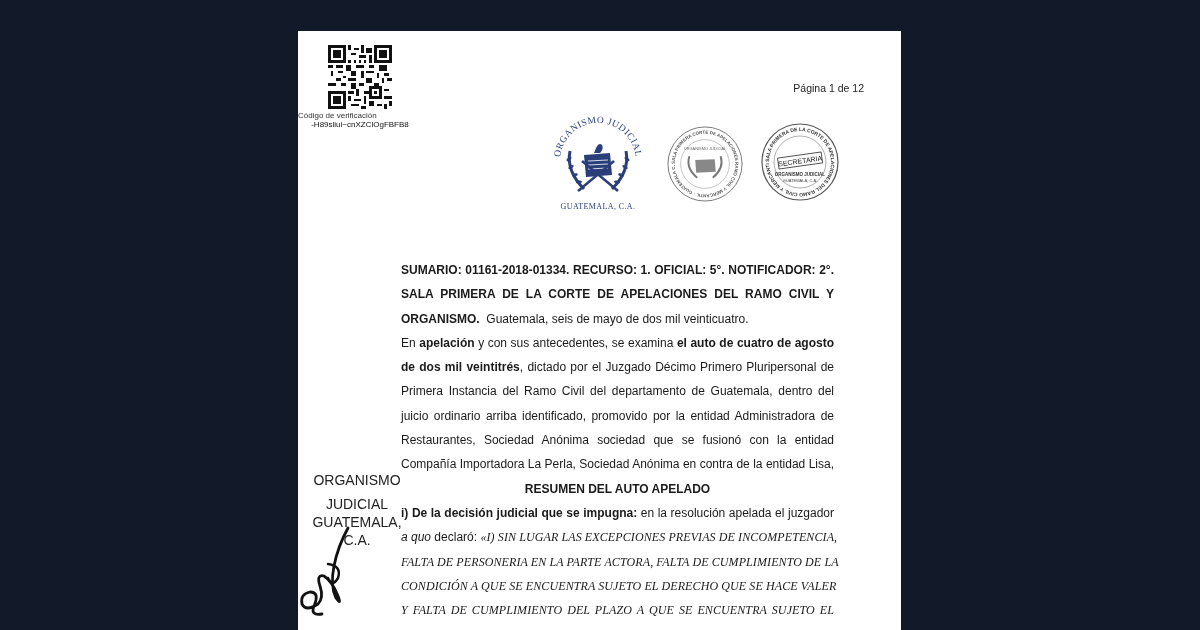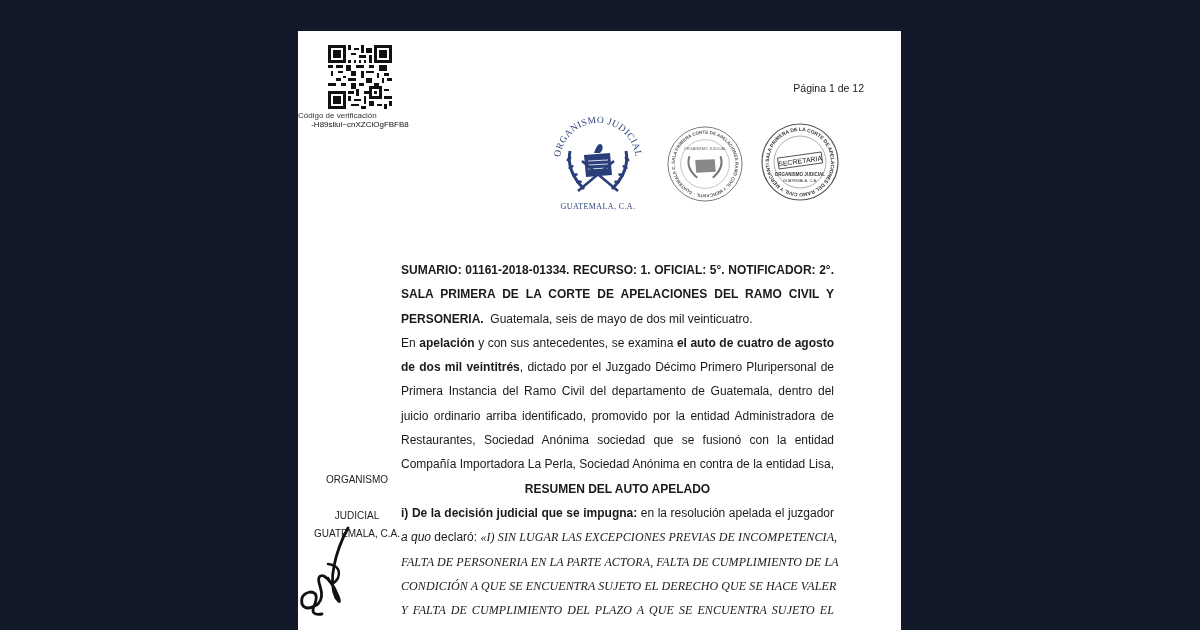--- a/index.html
+++ b/index.html
@@ -34,21 +34,21 @@
       font-size: 12px; color: #1a1a1a; line-height: 24.3px;
       text-align: justify;
     }
     .text-block .line { display: block; text-align: justify; text-align-last: justify; white-space: nowrap; }
     .text-block .line.last { text-align-last: left; }
     .text-block .center { text-align: center; text-align-last: center; }
     b { font-weight: bold; text-align: center; }
     .ital { font-family: "Liberation Serif", serif; font-style: italic; font-size: 12px; letter-spacing: 0.1px; }
     .side-stamp {
       position: absolute; left: 14px; top: 440px; width: 90px;
-      font-size: 10px; color: #222; text-align: center; line-height: 18px;
+      font-size: 14px; color: #222; text-align: center; line-height: 18px;
     }
     .signature { position: absolute; left: 0px; top: 495px; width: 60px; height: 95px; }
   </style>
 </head>
 <body>
 
 <div class="page">
 
   <svg class="qr-box" viewBox="0 0 25 25" shape-rendering="crispEdges">
     <rect width="25" height="25" fill="#fff"></rect>
@@ -183,41 +183,41 @@
     </text>
     <rect x="18" y="33" width="44" height="11" fill="#fff" stroke="#333" stroke-width="0.8" transform="rotate(-8 40 38)"></rect>
     <text x="40" y="41.5" text-anchor="middle" font-family="Liberation Sans, sans-serif" font-size="7" fill="#222" transform="rotate(-8 40 38)">SECRETARIA</text>
     <text x="40" y="54" text-anchor="middle" font-size="4.5" font-family="Liberation Sans, sans-serif" fill="#333" font-weight="bold">ORGANISMO JUDICIAL</text>
     <text x="40" y="60" text-anchor="middle" font-size="4" font-family="Liberation Sans, sans-serif" fill="#444">GUATEMALA, C.A.</text>
   </svg>
 
   <div class="text-block">
     <span class="line"><b>SUMARIO: 01161-2018-01334. RECURSO: 1. OFICIAL: 5°. NOTIFICADOR: 2°.</b></span>
     <span class="line"><b>SALA PRIMERA DE LA CORTE DE APELACIONES DEL RAMO CIVIL Y</b></span>
-    <span class="line last"><b>PERSONERIA.</b><span style="white-space:pre">  Guatemala, seis de mayo de dos mil veinticuatro.</span></span>
+    <span class="line last"><b>ORGANISMO.</b><span style="white-space:pre">  Guatemala, seis de mayo de dos mil veinticuatro.</span></span>
 
     <span class="line"><span>En </span><b>apelación</b><span style="white-space:pre"> y con sus antecedentes, se examina </span><b>el auto de cuatro de agosto</b></span>
     <span class="line"><b>de dos mil veintitrés</b><span>, dictado por el Juzgado Décimo Primero Pluripersonal de</span></span>
     <span class="line">Primera Instancia del Ramo Civil del departamento de Guatemala, dentro del</span>
     <span class="line">juicio ordinario arriba identificado, promovido por la entidad Administradora de</span>
     <span class="line">Restaurantes, Sociedad Anónima sociedad que se fusionó con la entidad</span>
     <span class="line">Compañía Importadora La Perla, Sociedad Anónima en contra de la entidad Lisa,</span>
 
     <span class="line center"><b>RESUMEN DEL AUTO APELADO</b></span>
 
     <span class="line"><b>i) De la decisión judicial que se impugna:</b><span style="white-space:pre"> en la resolución apelada el juzgador</span></span>
     <span class="line"><i>a quo</i><span style="white-space:pre"> declaró: </span><span class="ital">«I) SIN LUGAR LAS EXCEPCIONES PREVIAS DE INCOMPETENCIA,</span></span>
     <span class="line ital">FALTA DE PERSONERIA EN LA PARTE ACTORA, FALTA DE CUMPLIMIENTO DE LA</span>
     <span class="line ital">CONDICIÓN A QUE SE ENCUENTRA SUJETO EL DERECHO QUE SE HACE VALER</span>
     <span class="line ital">Y FALTA DE CUMPLIMIENTO DEL PLAZO A QUE SE ENCUENTRA SUJETO EL</span>
   </div>
 
   <div class="side-stamp">
     <div>ORGANISMO</div>
-    <div style="margin-top:18px;">JUDICIAL</div>
+    <div style="margin-top:6px;">JUDICIAL</div>
     <div>GUATEMALA, C.A.</div>
   </div>
 
   <svg class="signature" viewBox="0 0 60 95">
     <path d="M 50 2 Q 40 20 36 40 Q 32 60 38 72 Q 44 80 40 70 Q 34 55 26 50 Q 18 48 22 60 Q 26 72 20 78 Q 8 86 4 78 Q 2 68 12 66 Q 22 66 16 80 Q 12 90 24 88" fill="none" stroke="#111" stroke-width="2.8" stroke-linecap="round" stroke-linejoin="round"></path>
     <path d="M 30 38 Q 44 40 40 52 Q 34 62 30 52" fill="none" stroke="#111" stroke-width="2.5" stroke-linecap="round"></path>
   </svg>
 </div>
 
 </body></html>

